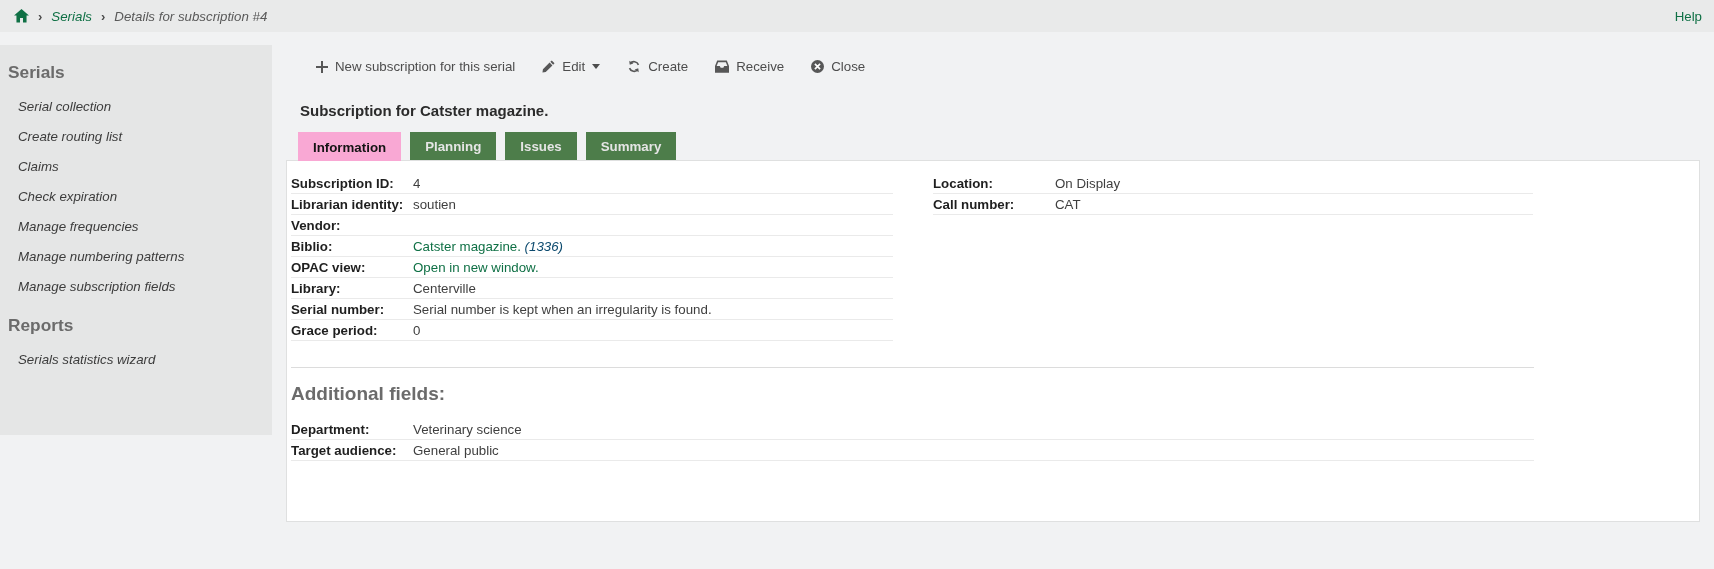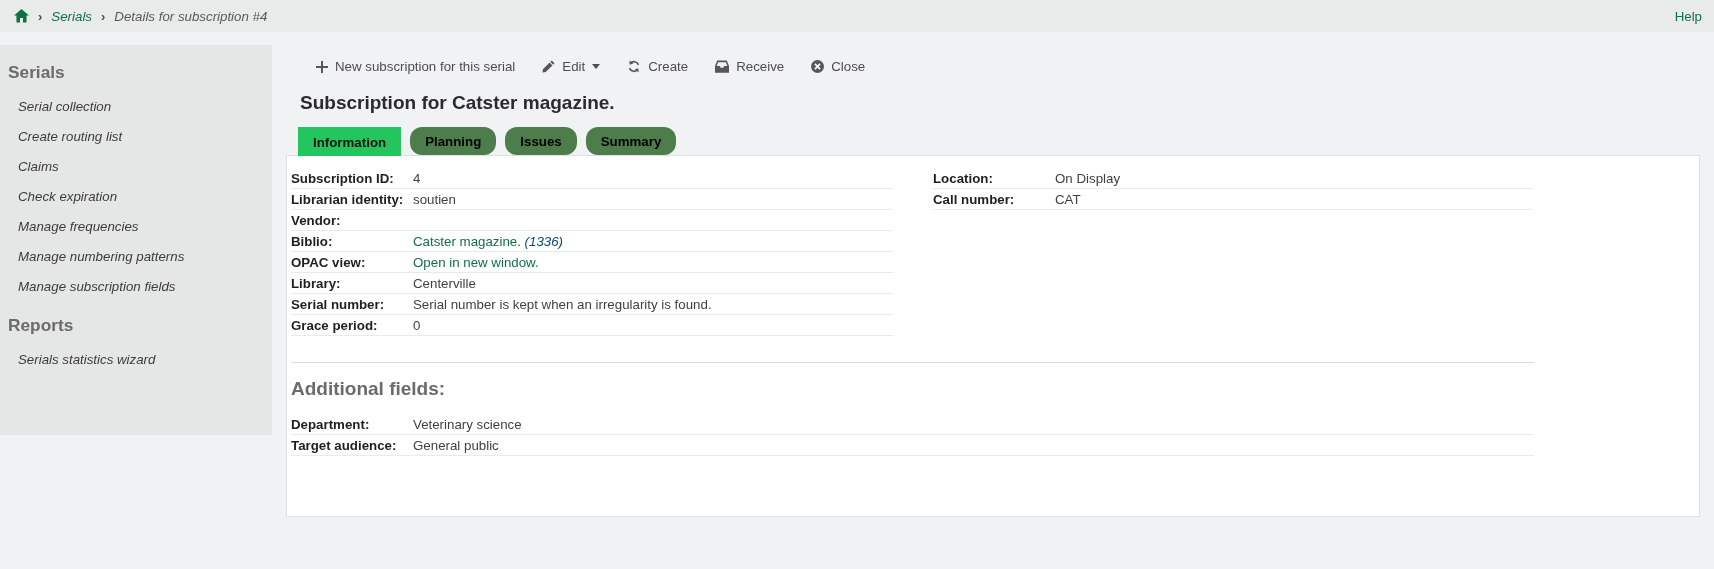--- a/index.html
+++ b/index.html
@@ -38,29 +38,29 @@
 
   .toolbar { padding:10px 0 0 30px; display:flex; align-items:center; }
   .toolbar-btn {
     display:inline-flex; align-items:center; gap:7px;
     margin-right:27px; padding:4px 0;
     background:none; border:none; cursor:pointer;
     font:inherit; color:#4d4d4d;
   }
   .toolbar-btn svg { flex:none; }
 
-  .page-title { margin:14px 0 0 14px; font-size:19px; font-weight:700; color:#2b2b2b; }
+  .page-title { margin:24px 0 0 14px; font-size:15px; font-weight:700; color:#2b2b2b; }
 
   .tabs { display:flex; gap:9px; margin:13px 0 0 12px; position:relative; z-index:2; }
   .tab {
     border:none; cursor:pointer; font:inherit;
     font-weight:700; font-size:13.3px; padding:7px 15px 6px;
   }
-  .tab.active { background:#22c55e; color:#141414; margin-bottom:-1px; }
-  .tab:not(.active) { background:#4D7D4A; color:#000000;border-radius:12px; }
+  .tab.active { background:#f9a8d4; color:#141414; margin-bottom:-1px; }
+  .tab:not(.active) { background:#4D7D4A; color:#e5e5e5; }
 
   .panel { background:#ffffff; border:1px solid #DFE0E0; padding:12px 16px 60px 4px; }
 
   .details-grid { display:grid; grid-template-columns:602px 600px; column-gap:40px; align-items:start; }
   .drow { display:flex; padding:3px 0 2px; border-bottom:1px solid #EAEAEA; min-height:21px; }
   .drow .lbl { width:122px; flex:none; font-weight:700; color:#1f1f1f; }
   .drow .val { color:#3f3f3f; }
   a.val-link { color:#0f7045; }
   .paren { font-style:italic; color:#0c4a6e; }
 

